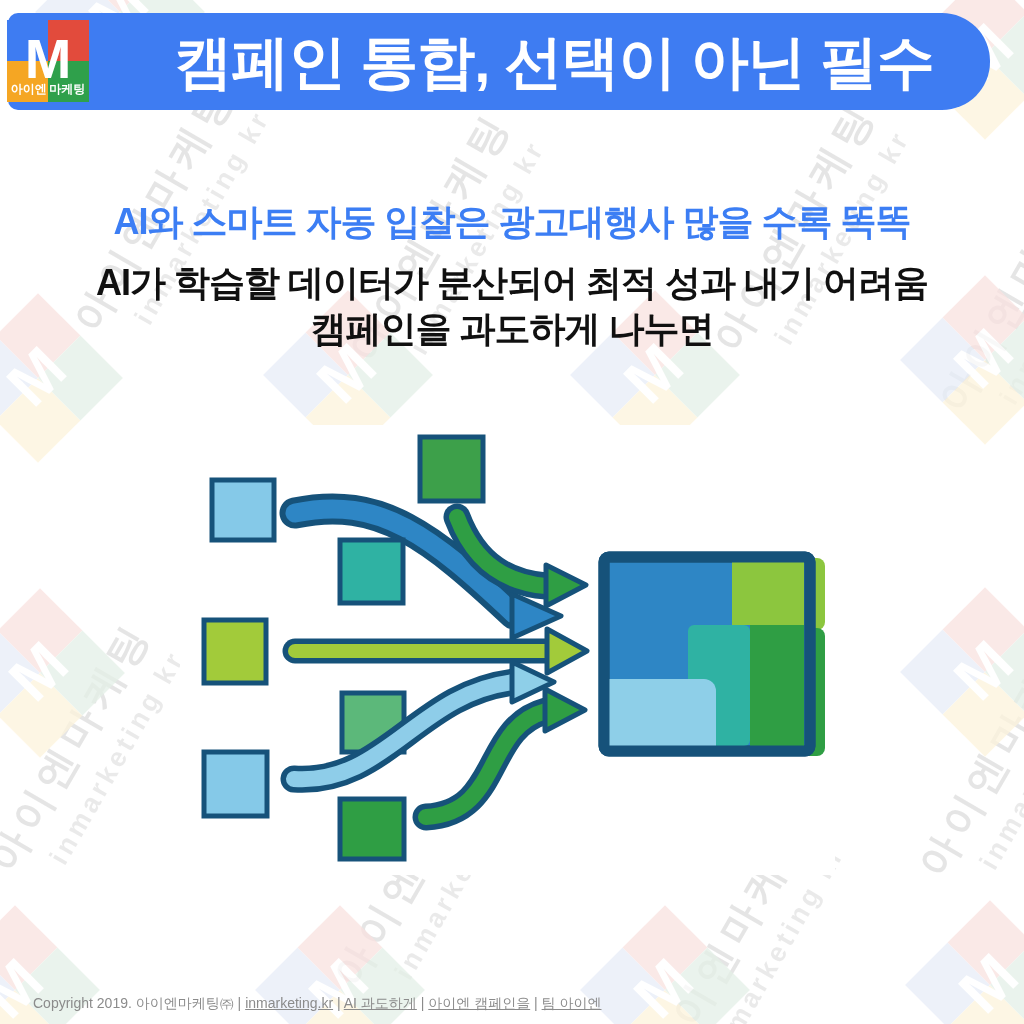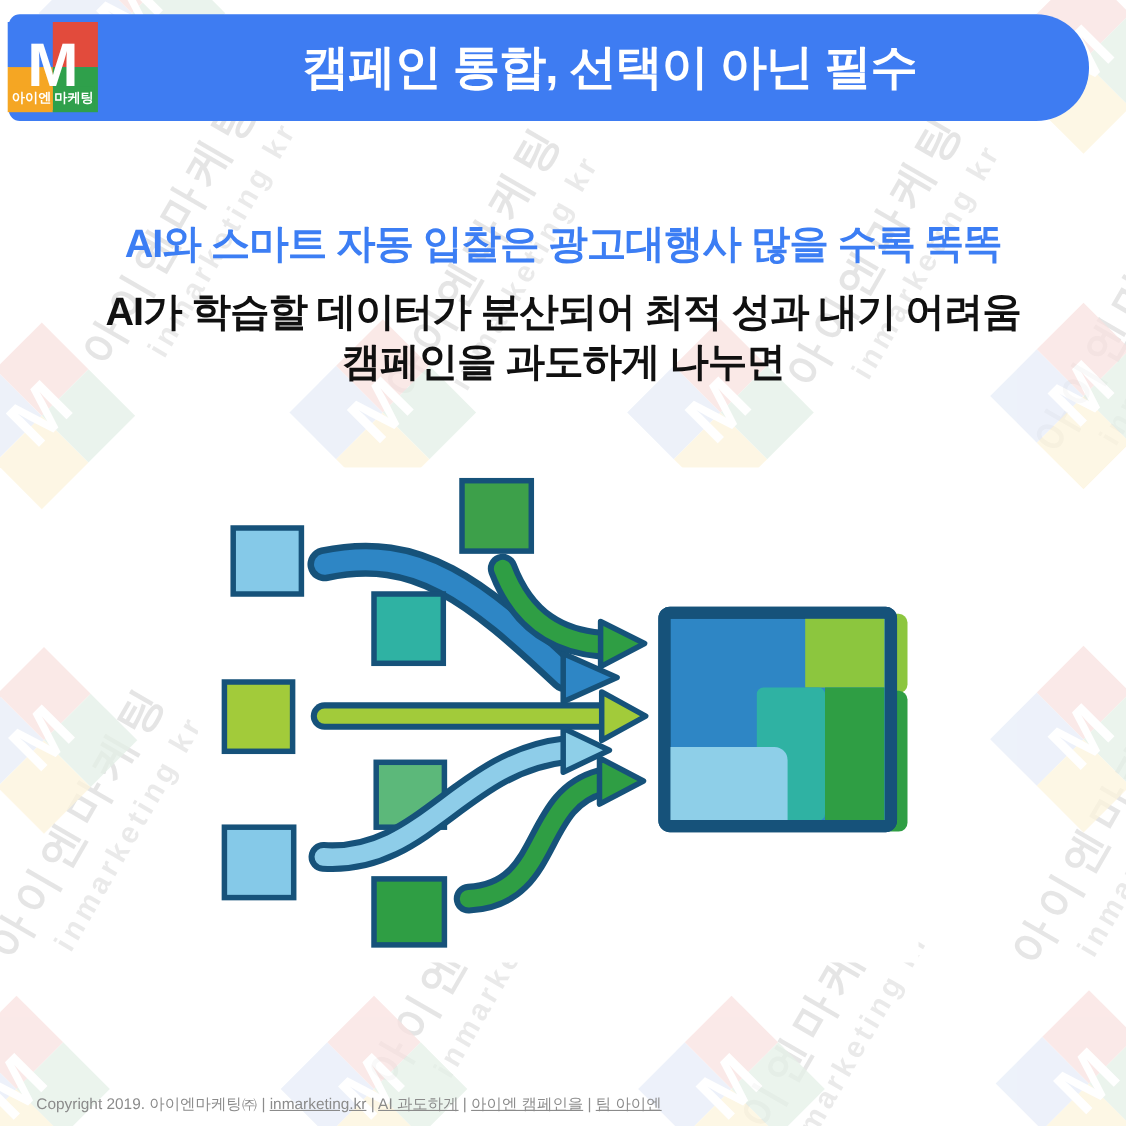--- a/index.html
+++ b/index.html
@@ -19,21 +19,21 @@
   .wm-q3{left:0;top:60px;background:#fdf4dc;}
   .wm-q4{left:60px;top:60px;background:#e4f0e7;}
   .wm-m{position:absolute;left:0;top:22px;width:120px;text-align:center;font-size:62px;font-weight:bold;color:#ffffff;}
   
   .banner{
     position:absolute;left:8px;top:13px;width:982px;height:97px;z-index:2;
     background:var(--banner_blue);border-radius:10px 48px 48px 10px;
   }
   .banner-title{
     position:absolute;left:140px;right:30px;top:0;height:70px;line-height:97px;
-    text-align:center;color:#ffffff;font-size:43px;font-weight:bold;letter-spacing:-1px;
+    text-align:center;color:#ffffff;font-size:58px;font-weight:bold;letter-spacing:-1px;
   }
   .logo{position:absolute;left:7px;top:20px;width:82px;height:82px;z-index:3;}
   .logo .sq{position:absolute;width:41px;height:41px;}
   .lg-tl{left:0;top:0;background:var(--banner_blue);}
   .lg-tr{left:41px;top:0;background:var(--logo_red);}
   .lg-bl{left:0;top:41px;background:var(--logo_orange);}
   .lg-br{left:41px;top:41px;background:var(--logo_green);}
   .logo-m{position:absolute;left:0;top:6px;width:82px;text-align:center;font-size:56px;font-weight:bold;color:#fff;z-index:1;}
   .logo-labels{position:absolute;left:3px;bottom:2px;width:76px;display:flex;z-index:2;}
   .logo-label{flex:1;font-size:12px;font-weight:bold;color:#fff;text-align:center;padding:2px 0;}

